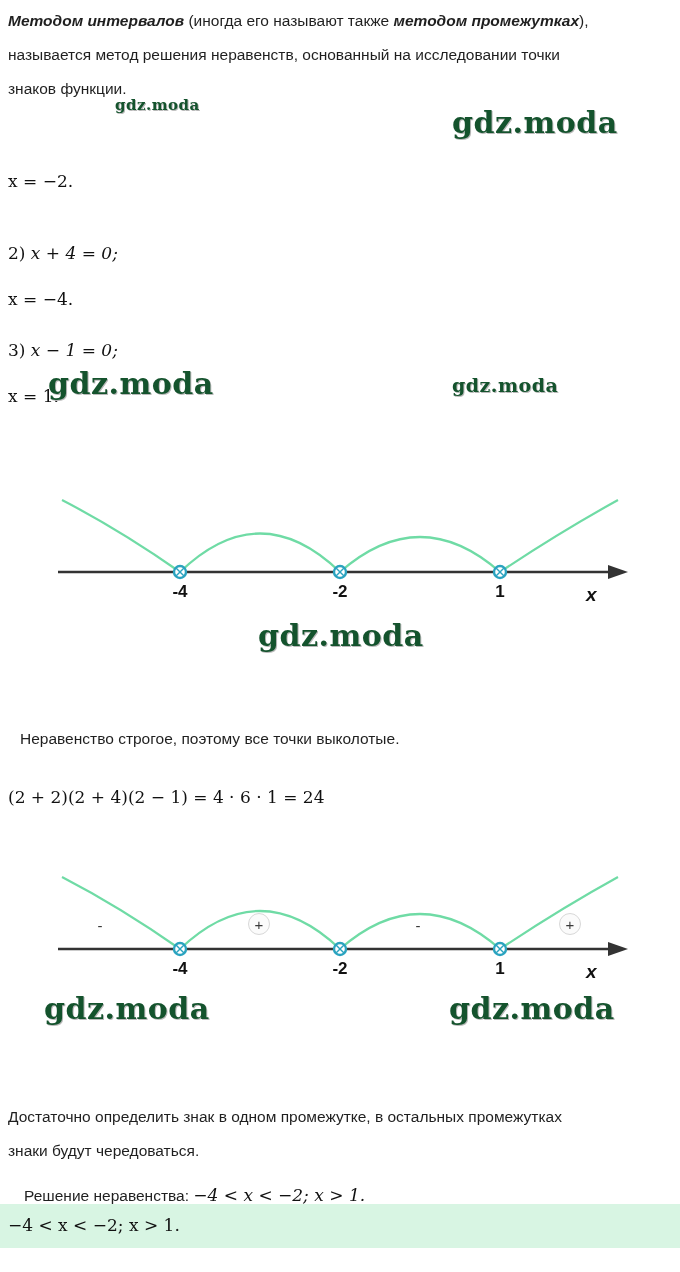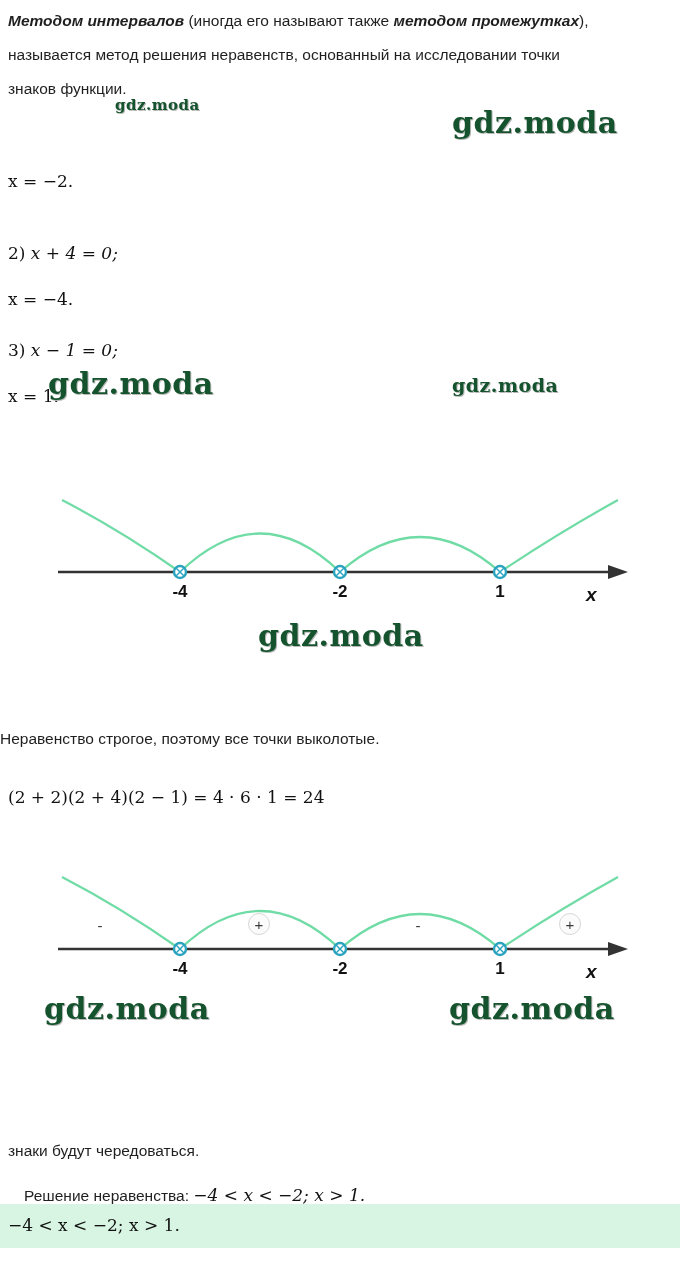--- a/index.html
+++ b/index.html
@@ -166,21 +166,21 @@
       <line x1="344" y1="78" x2="336" y2="86" stroke="#2aa3bf" stroke-width="1.4"></line>
       <line x1="496" y1="78" x2="504" y2="86" stroke="#2aa3bf" stroke-width="1.4"></line>
       <line x1="504" y1="78" x2="496" y2="86" stroke="#2aa3bf" stroke-width="1.4"></line>
     </svg>
     <div class="tick-label" style="left:157px; top:92px;">-4</div>
     <div class="tick-label" style="left:317px; top:92px;">-2</div>
     <div class="tick-label" style="left:477px; top:92px;">1</div>
     <div class="axis-x" style="left:586px; top:94px;">x</div>
   </div>
 
-  <div class="para" style="position:absolute; left:0; top:722px;text-align:right;">Неравенство строгое, поэтому все точки выколотые.</div>
+  <div class="para" style="position:absolute; left:20px; top:722px;text-align:right;">Неравенство строгое, поэтому все точки выколотые.</div>
   <div class="eq-line" style="position:absolute; left:8px; top:780px;">(2 + 2)(2 + 4)(2 − 1) = 4 · 6 · 1 = 24</div>
 
   <div class="axis-block" style="top:865px;">
     <svg width="680" height="120" viewBox="0 0 680 120">
       <path d="M 62 12 Q 120 42 180 84" stroke="#6fdba5" stroke-width="2.2" fill="none"></path>
       <path d="M 180 84 Q 260 8 340 84" stroke="#6fdba5" stroke-width="2.2" fill="none"></path>
       <path d="M 340 84 Q 420 14 500 84" stroke="#6fdba5" stroke-width="2.2" fill="none"></path>
       <path d="M 500 84 Q 560 44 618 12" stroke="#6fdba5" stroke-width="2.2" fill="none"></path>
       <line x1="58" y1="84" x2="608" y2="84" stroke="#333333" stroke-width="2.6"></line>
       <polygon points="608,77 628,84 608,91" fill="#333333"></polygon>
@@ -198,20 +198,21 @@
     <div class="sign-label sign-circ" style="left:248px; top:48px;">+</div>
     <div class="sign-label" style="left:407px; top:50px;">-</div>
     <div class="sign-label sign-circ" style="left:559px; top:48px;">+</div>
 
     <div class="tick-label" style="left:157px; top:94px;">-4</div>
     <div class="tick-label" style="left:317px; top:94px;">-2</div>
     <div class="tick-label" style="left:477px; top:94px;">1</div>
     <div class="axis-x" style="left:586px; top:96px;">x</div>
   </div>
 
+  <div class="para" style="position:absolute; left:8px; top:1100px;">Достаточно определить знак в одном промежутке, в остальных промежутках</div>
   <div class="para" style="position:absolute; left:8px; top:1134px;">знаки будут чередоваться.</div>
 
   <div style="position:absolute; left:24px; top:1168px;margin-top:11px;">
     <span class="para" style="position:static;">Решение неравенства: </span><span class="math">−4 &lt; x &lt; −2; x &gt; 1.</span>
   </div>
 
   <div class="answer-bar" style="top:1204px;">
     <div class="eq-line">−4 &lt; x &lt; −2; x &gt; 1.</div>
   </div>
 

